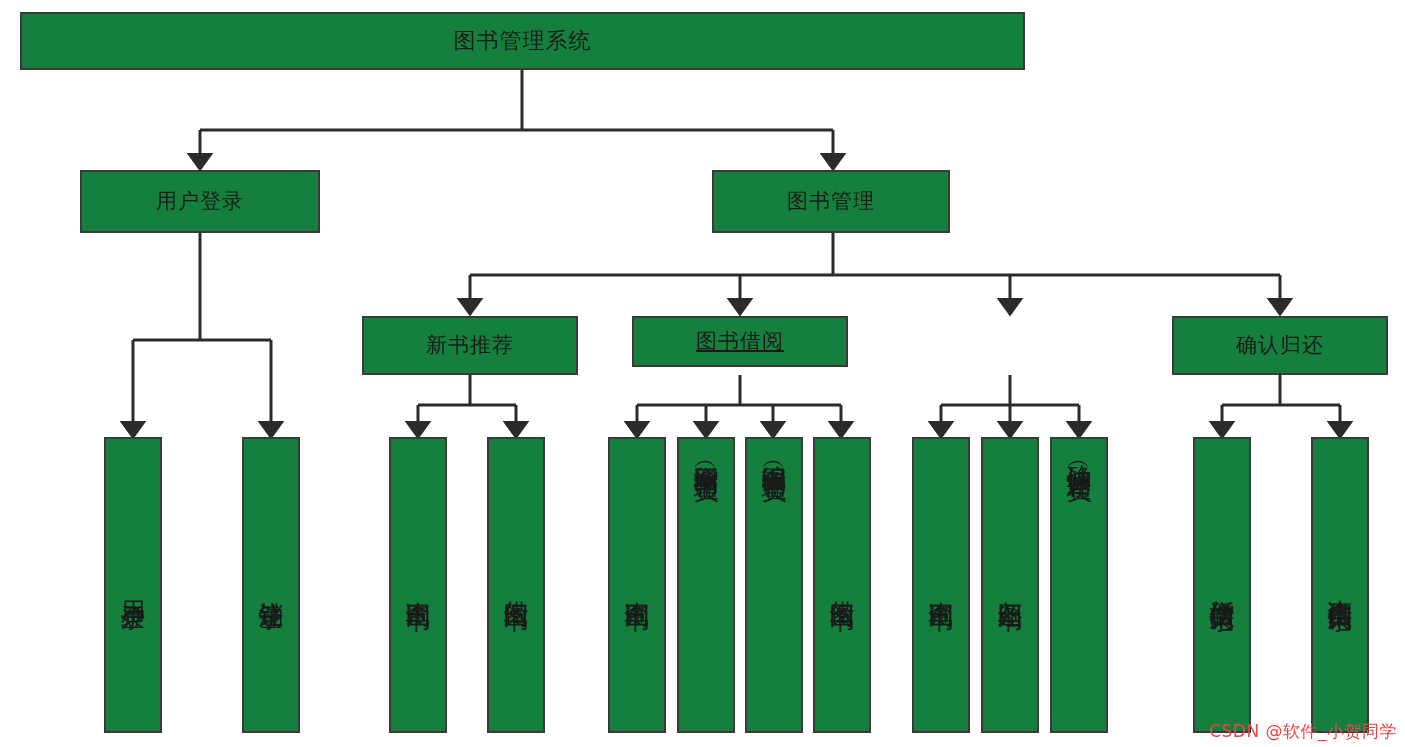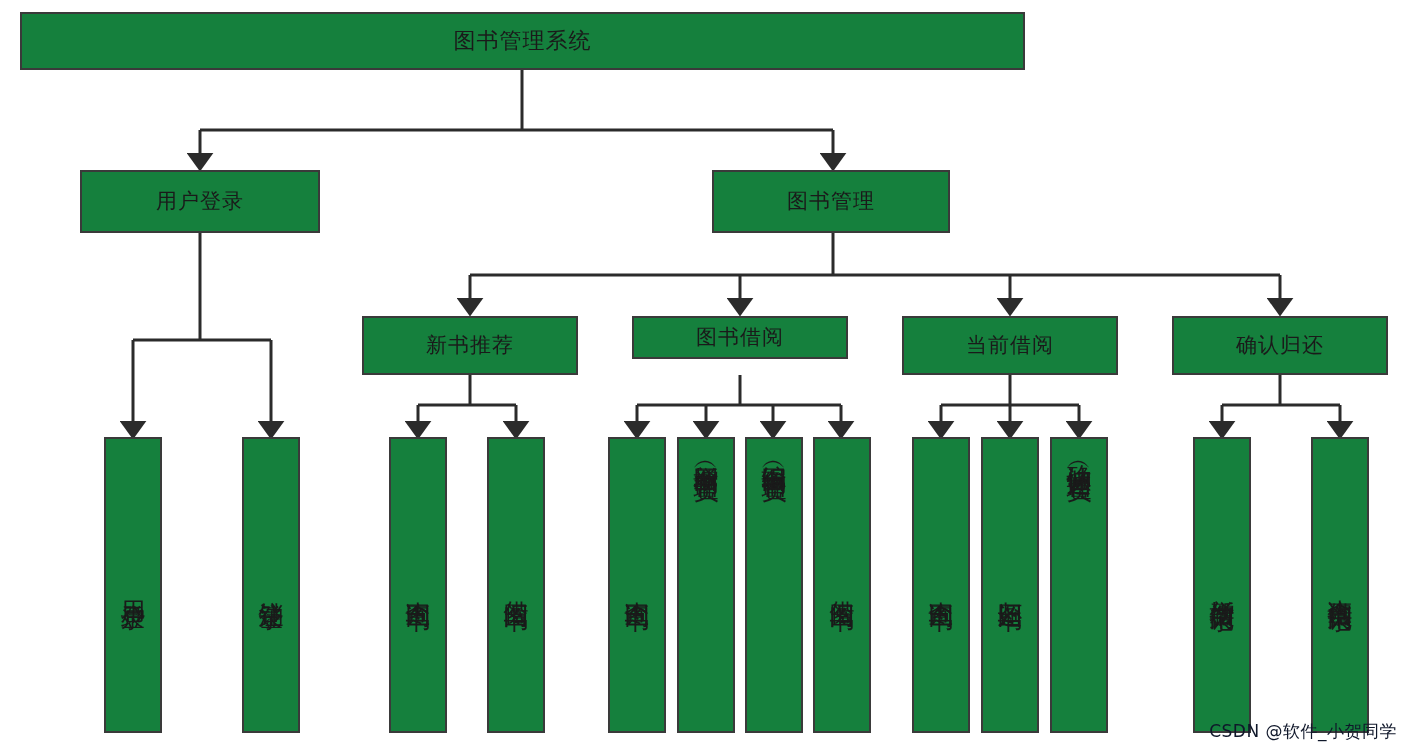--- a/index.html
+++ b/index.html
@@ -63,21 +63,21 @@
   
   .node.vert.centered {
     align-items: center;
     padding-top: 0;
   }
   #watermark {
     position: absolute;
     right: 8px;
     bottom: 4px;
     font-size: 17px;
-    color: #0f172a;
+    color: #ef4444;
     white-space: nowrap;
     letter-spacing: 0.5px;
   }
 </style>
 </head>
 <body>
 
 <div id="diagram-root">
 
   <svg id="edge-layer" width="1405" height="747" viewBox="0 0 1405 747" xmlns="http://www.w3.org/2000/svg">
@@ -137,25 +137,22 @@
   <div class="node horiz lvl2" style="left:80px; top:170px; width:240px; height:63px;">
     <span class="node-label">用户登录</span>
   </div>
   <div class="node horiz lvl2" style="left:712px; top:170px; width:238px; height:63px;justify-content:center;">
     <span class="node-label">图书管理</span>
   </div>
 
   <div class="node horiz lvl3" style="left:362px; top:316px; width:216px; height:59px;">
     <span class="node-label">新书推荐</span>
   </div>
-  <div class="node horiz lvl3" style="left:632px; top:316px; width:216px; height:43px;">
+  <div class="node horiz lvl3" style="left:632px; top:316px; width:216px; height:51px;text-decoration:underline;">
     <span class="node-label">图书借阅</span>
-  </div>
-  <div class="node horiz lvl3" style="left:902px; top:316px; width:216px; height:59px;">
-    <span class="node-label">当前借阅</span>
   </div>
   <div class="node horiz lvl3" style="left:1172px; top:316px; width:216px; height:59px;">
     <span class="node-label">确认归还</span>
   </div>
 
   <div class="node vert centered" style="left:104px; top:437px; width:58px; height:296px;">
     <span class="node-label">用户登录</span>
   </div>
   <div class="node vert centered" style="left:242px; top:437px; width:58px; height:296px;">
     <span class="node-label">注销登录</span>

